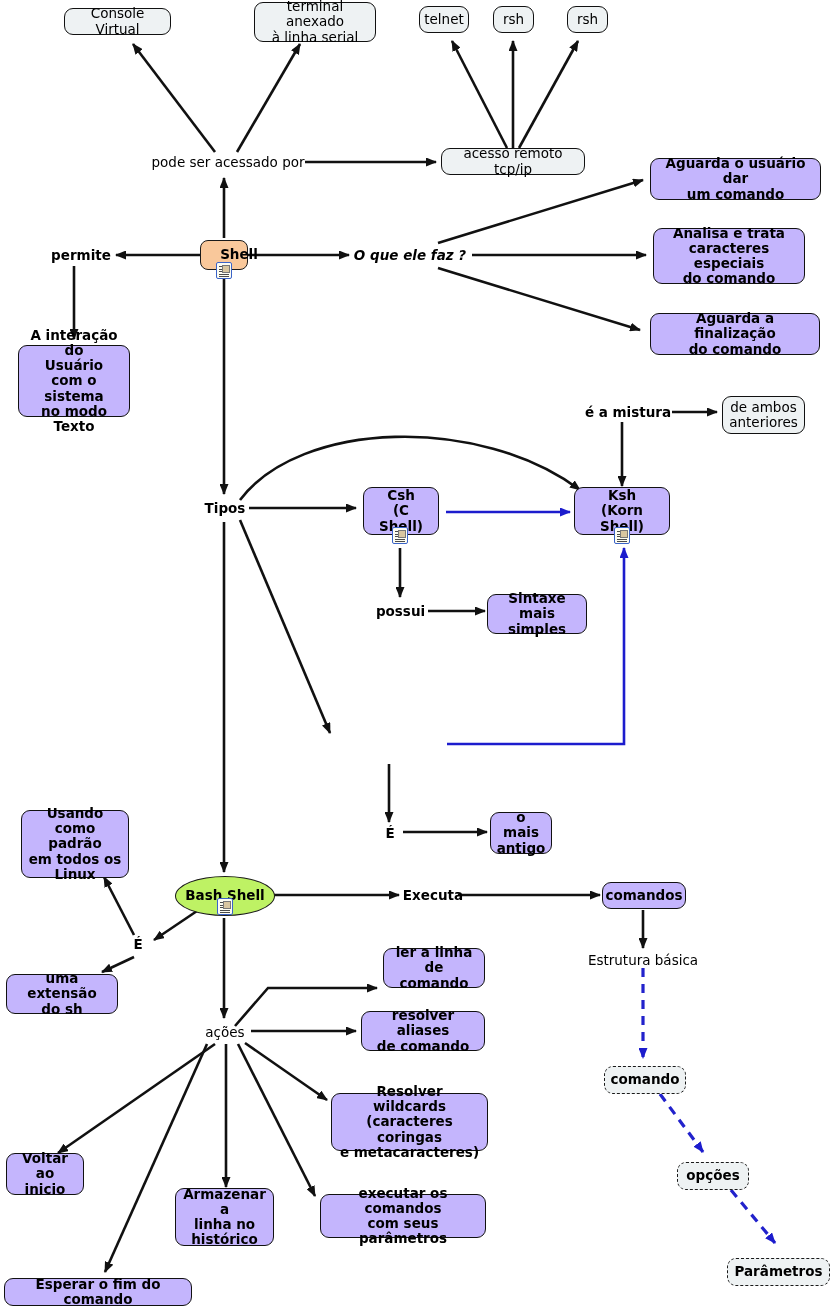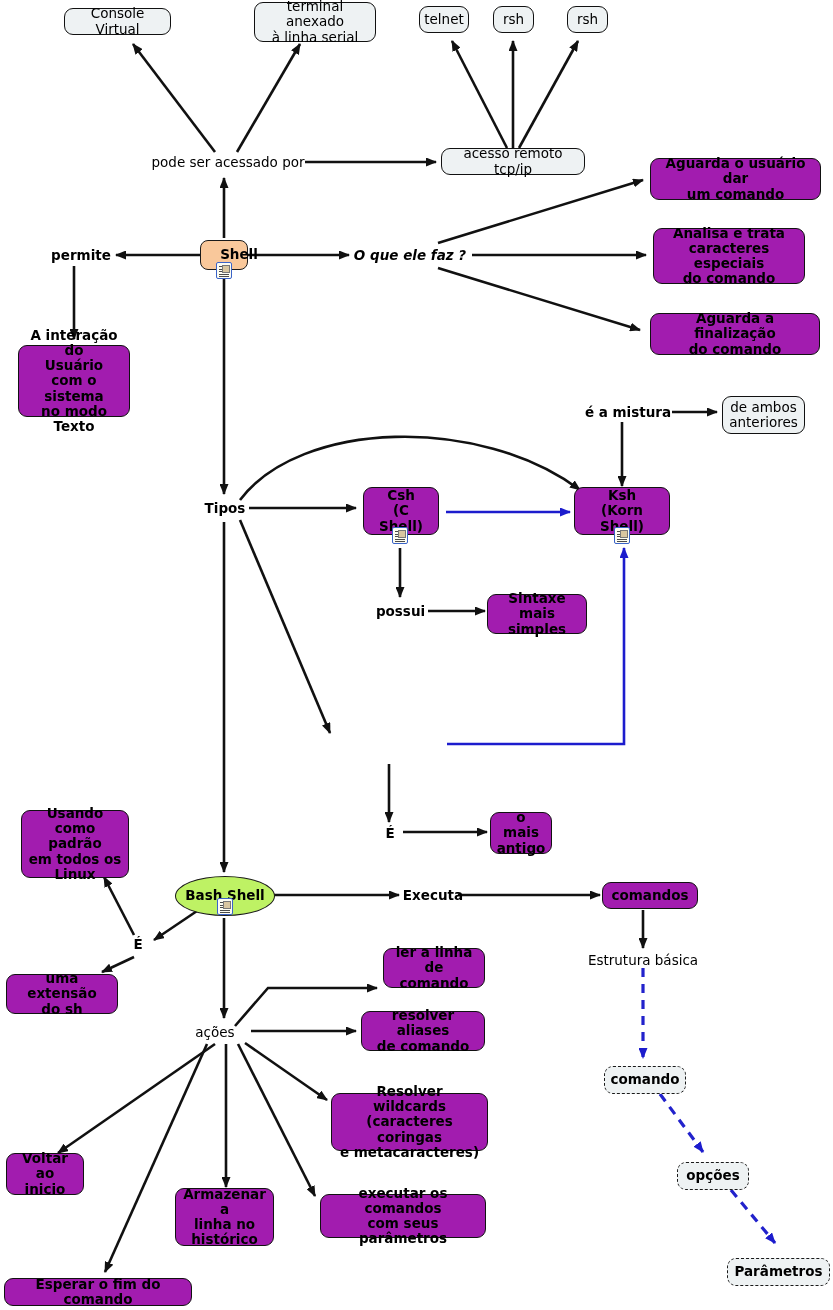--- a/index.html
+++ b/index.html
@@ -33,21 +33,21 @@
     justify-content: center;
     text-align: center;
     line-height: 1.12;
     color: #000000;
     white-space: pre-line;
   }
   
   .box {
     border: 1.6px solid #111111;
     border-radius: 9px;
-    background: #a21caf;
+    background: #c4b5fd;
     font-weight: bold;
     font-size: 13.5px;
     padding: 2px 6px;
   }
   
   .box.plain {
     font-weight: normal;
     background: #eef2f3;
     font-size: 13.5px;
   }
@@ -326,25 +326,25 @@
       <b></b>
   </span>
 
   <div class="label bold" style="left:128px; top:934px; width:20px; height:20px;">É</div>
 
   <div class="node box" style="left:6px; top:974px; width:112px; height:40px;">uma extensão
 do sh</div>
 
   <div class="label bold" style="left:402px; top:885px; width:62px; height:20px;">Executa</div>
 
-  <div class="node box" style="left:602px; top:882px; width:96px; height:27px;">comandos</div>
+  <div class="node box" style="left:602px; top:882px; width:84px; height:27px;">comandos</div>
 
   <div class="label reg" style="left:592px; top:950px; width:102px; height:20px;">Estrutura básica</div>
 
-  <div class="label reg" style="left:192px; top:1022px; width:46px; height:20px;">ações</div>
+  <div class="label reg" style="left:202px; top:1022px; width:46px; height:20px;">ações</div>
 
   <div class="node box" style="left:383px; top:948px; width:102px; height:40px;">ler a linha
 de comando</div>
 
   <div class="node box" style="left:361px; top:1011px; width:124px; height:40px;">resolver aliases
 de comando</div>
 
   <div class="node box" style="left:331px; top:1093px; width:157px; height:58px;">Resolver wildcards
 (caracteres coringas
 e metacaracteres)</div>

